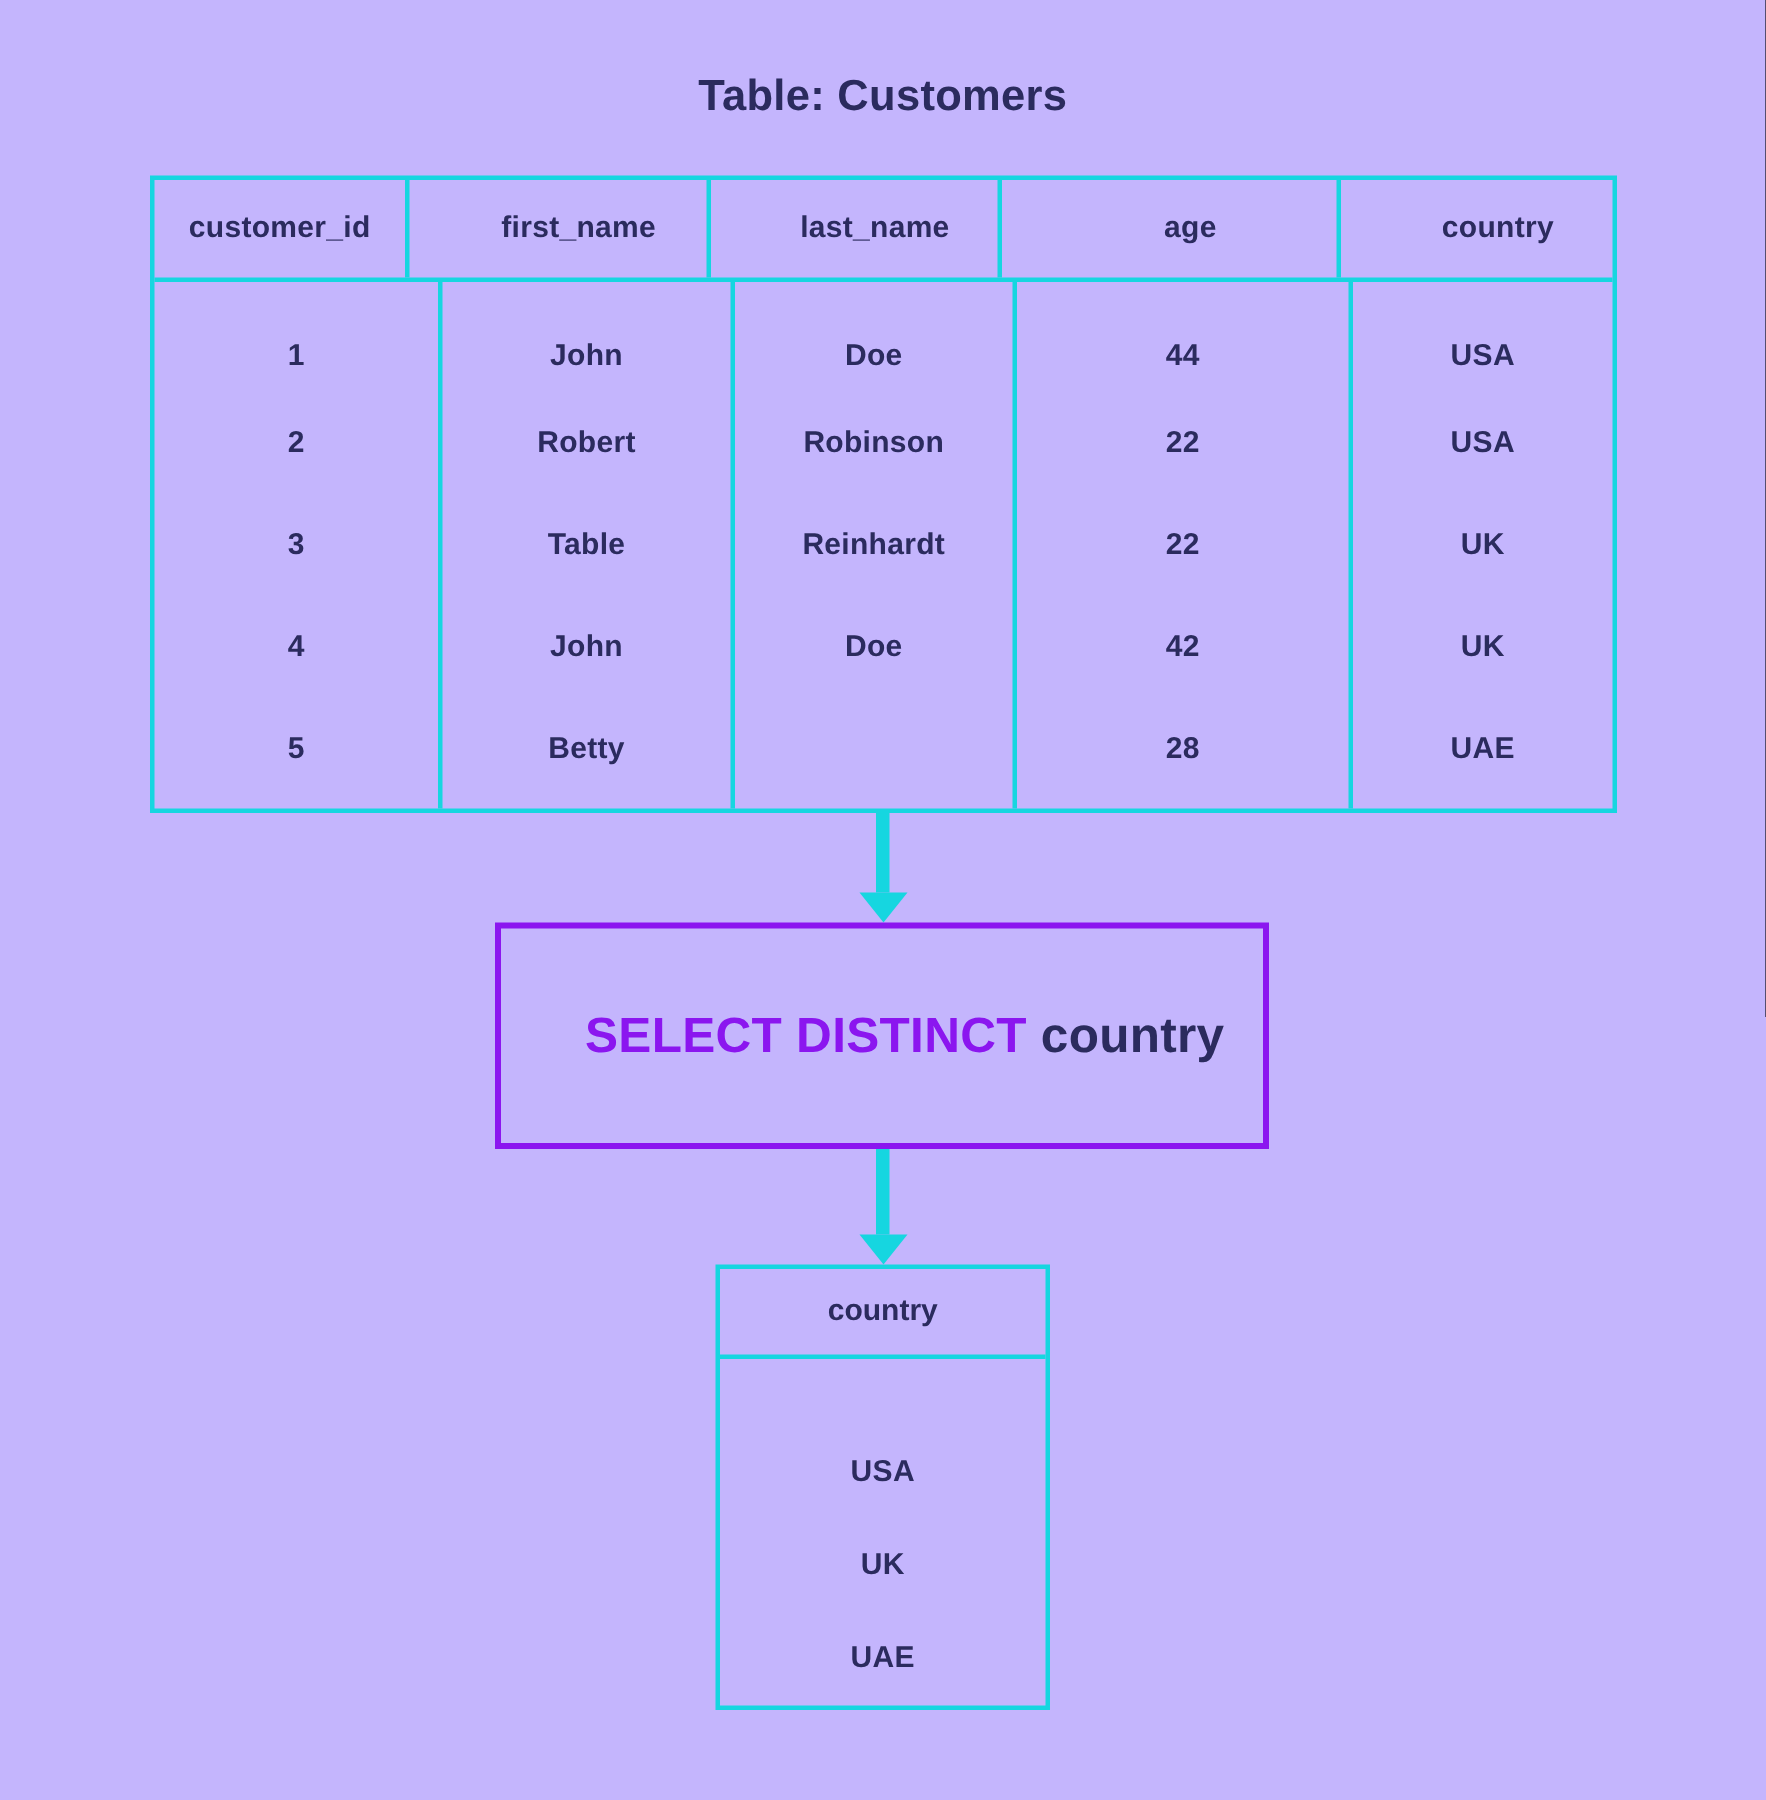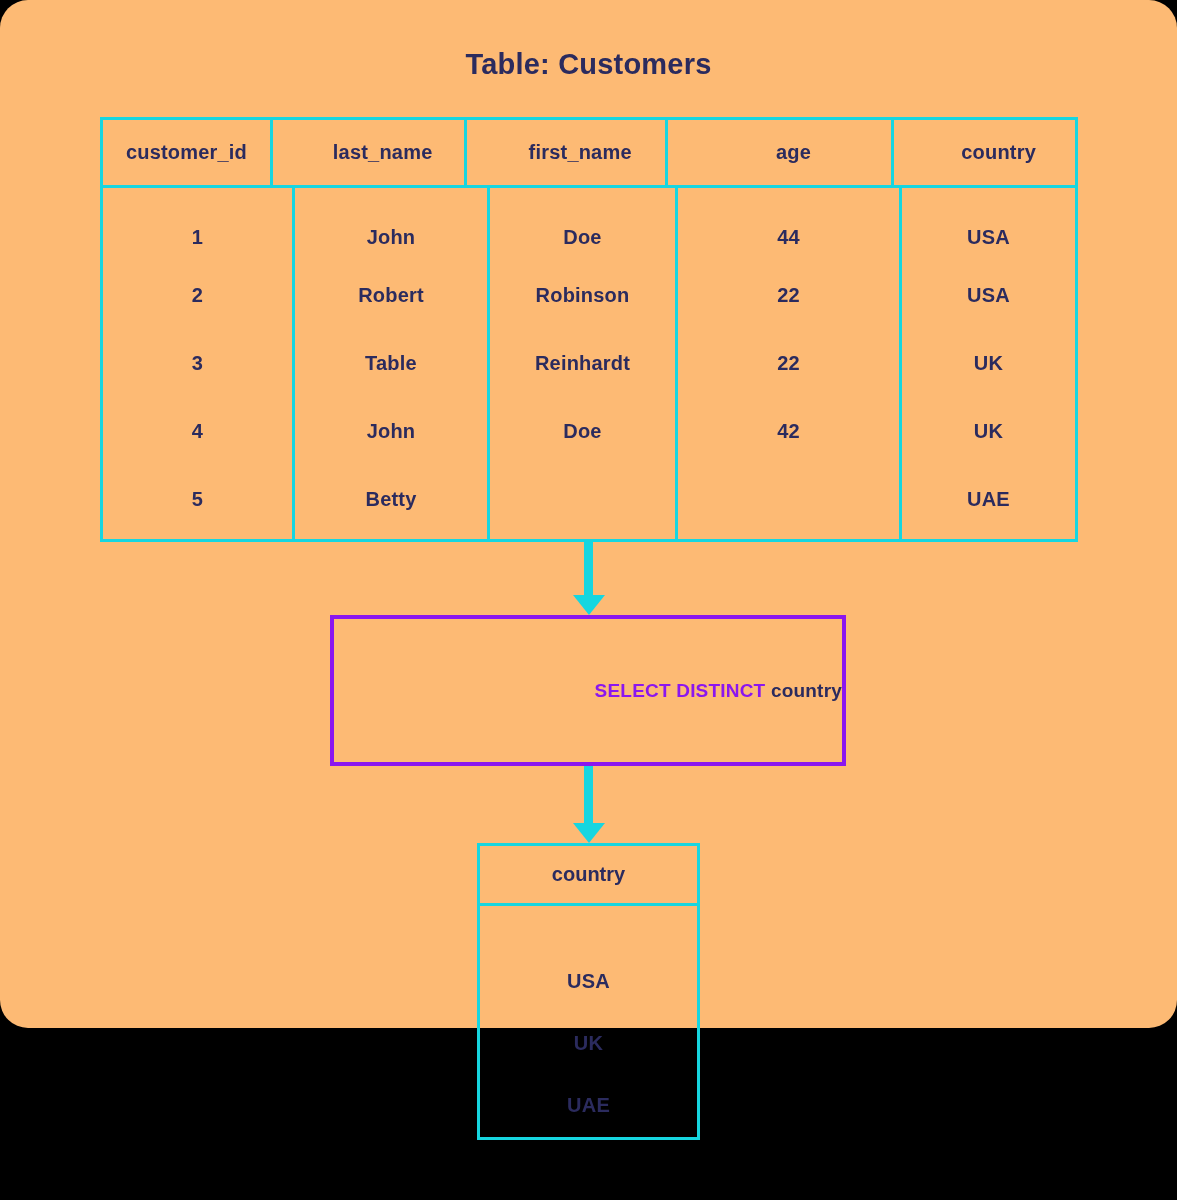--- a/index.html
+++ b/index.html
@@ -8,23 +8,22 @@
     width: 1177px;
     height: 1200px;
     background: #000000;
     font-family: "Liberation Sans", sans-serif;
     overflow: hidden;
   }
 
   #canvas {
     position: relative;
     width: 1177px;
-    height: 1028px;
-    background: #fdba74;
-    border-radius: 28px;
+    height: 1200px;
+    background: #c4b5fd;
   }
 
   
   .diagram-title {
     position: absolute;
     left: 0;
     top: 48px;
     width: 1177px;
     text-align: center;
     font-size: 29px;
@@ -141,27 +140,26 @@
     width: 516px;
     height: 151px;
     border: 4px solid #8b16ef;
     display: flex;
     flex-direction: column;
     justify-content: center;
     padding-left: 56px;
   }
 
   .query-line {
-    font-size: 19px;
+    font-size: 33px;
     font-weight: 700;
     color: #2b2b5e;
     line-height: 1.95;
     letter-spacing: 0.2px;
     white-space: pre;
-    text-align: right;
   }
 
   .kw {
     color: #8b16ef;
     font-weight: 700;
   }
   .ident { color: #2b2b5e; font-weight: 600; }
 
   
   .result-table {
@@ -212,25 +210,25 @@
 <div id="canvas">
 
   <div class="diagram-title">Table: Customers</div>
 
   <div class="source-table">
 
     <div class="source-header-row">
       <div class="col col-w1">
         <div class="header-cell">customer_id</div>
       </div>
+      <div class="col col-w2">
+        <div class="header-cell">first_name</div>
+      </div>
       <div class="col col-w3">
         <div class="header-cell">last_name</div>
-      </div>
-      <div class="col col-w2">
-        <div class="header-cell">first_name</div>
       </div>
       <div class="col col-w4">
         <div class="header-cell">age</div>
       </div>
       <div class="col col-w5">
         <div class="header-cell">country</div>
       </div>
     </div>
 
     <div class="source-body">
@@ -252,20 +250,21 @@
         <div class="data-cell first">Doe</div>
         <div class="data-cell">Robinson</div>
         <div class="data-cell">Reinhardt</div>
         <div class="data-cell">Doe</div>
       </div>
       <div class="col col-w4">
         <div class="data-cell first">44</div>
         <div class="data-cell">22</div>
         <div class="data-cell">22</div>
         <div class="data-cell">42</div>
+        <div class="data-cell">28</div>
       </div>
       <div class="col col-w5">
         <div class="data-cell first">USA</div>
         <div class="data-cell">USA</div>
         <div class="data-cell">UK</div>
         <div class="data-cell">UK</div>
         <div class="data-cell">UAE</div>
       </div>
     </div>
   </div>

